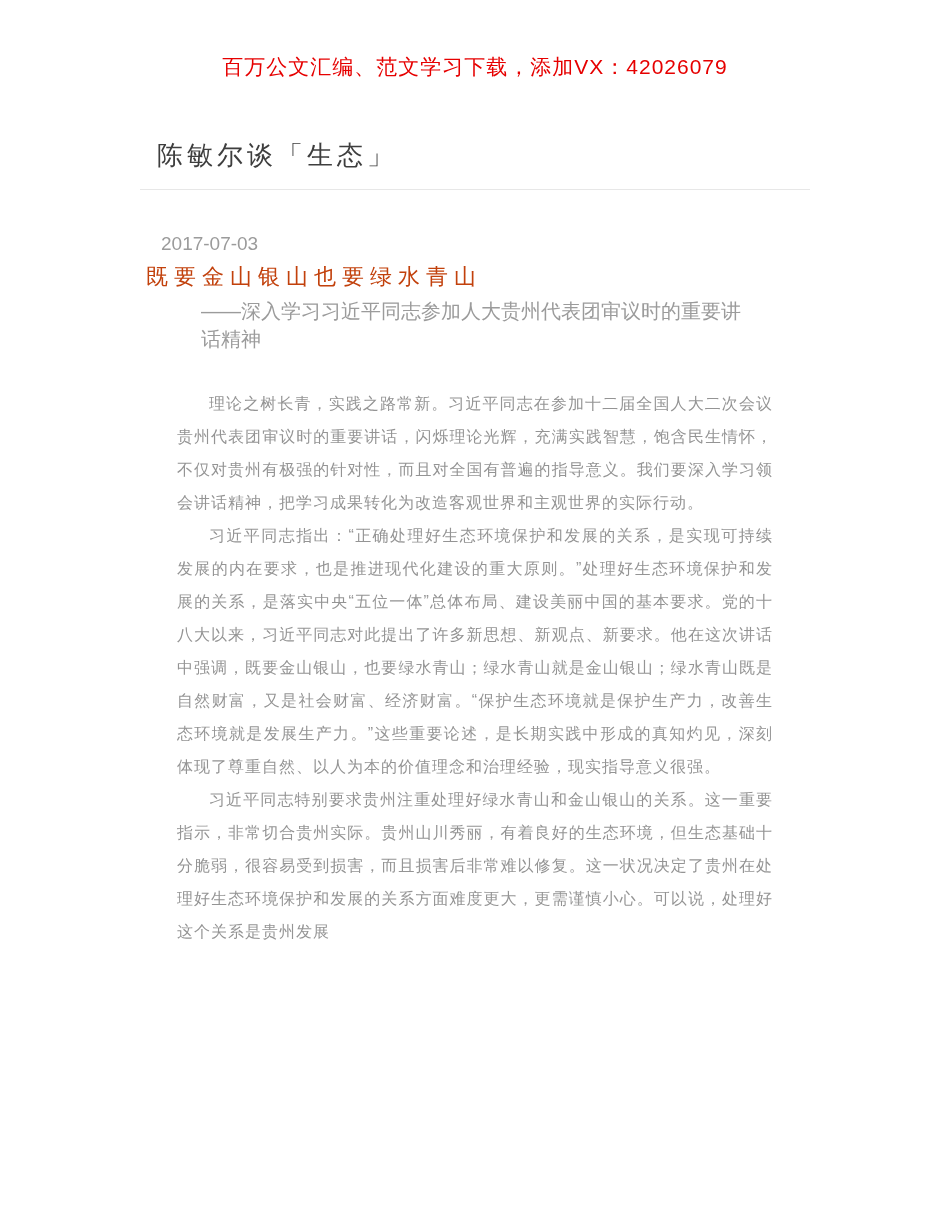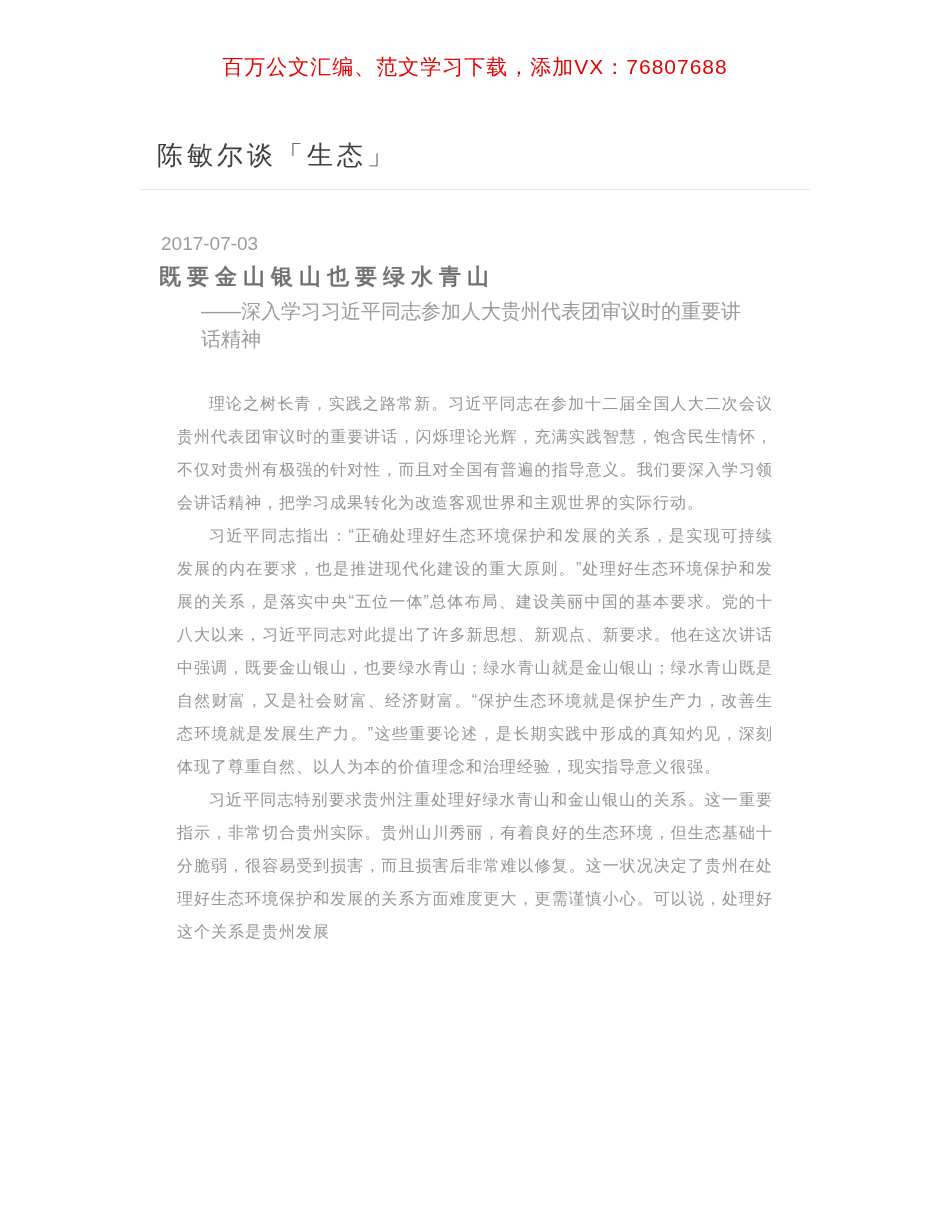--- a/index.html
+++ b/index.html
@@ -36,26 +36,26 @@
     border-top: 1px solid #e7e7e7;
     margin: 14px 0 0 0;
   }
   .article-date {
     margin: 42px 0 0 21px;
     font-size: 19px;
     line-height: 24px;
     color: #9b9b9b;
   }
   .article-headline {
-    margin: 6px 0 0 19px;
+    margin: 6px 0 0 6px;
     font-size: 22px;
     line-height: 30px;
     letter-spacing: 6px;
-    font-weight: 700;
-    color: #737373;
+    font-weight: 400;
+    color: #c2410c;
   }
   .article-subtitle {
     margin: 5px auto 0;
     max-width: 548px;
     text-align: left;
     font-size: 20px;
     line-height: 28px;
     color: #9b9b9b;
   }
   .article-body {
@@ -73,21 +73,21 @@
   }
   .article-body p.subhead {
     font-weight: 700;
     color: #8b8b8b;
   }
 </style>
 </head>
 <body>
 
 <div class="banner">
-  <span>百万公文汇编、范文学习下载，添加VX：76807688</span>
+  <span>百万公文汇编、范文学习下载，添加VX：42026079</span>
 </div>
 
 <div class="content">
 
   <h1 class="doc-title">陈敏尔谈「生态」</h1>
 
   <hr class="title-divider">
 
   <div>
     <div class="article-date">2017-07-03</div>

